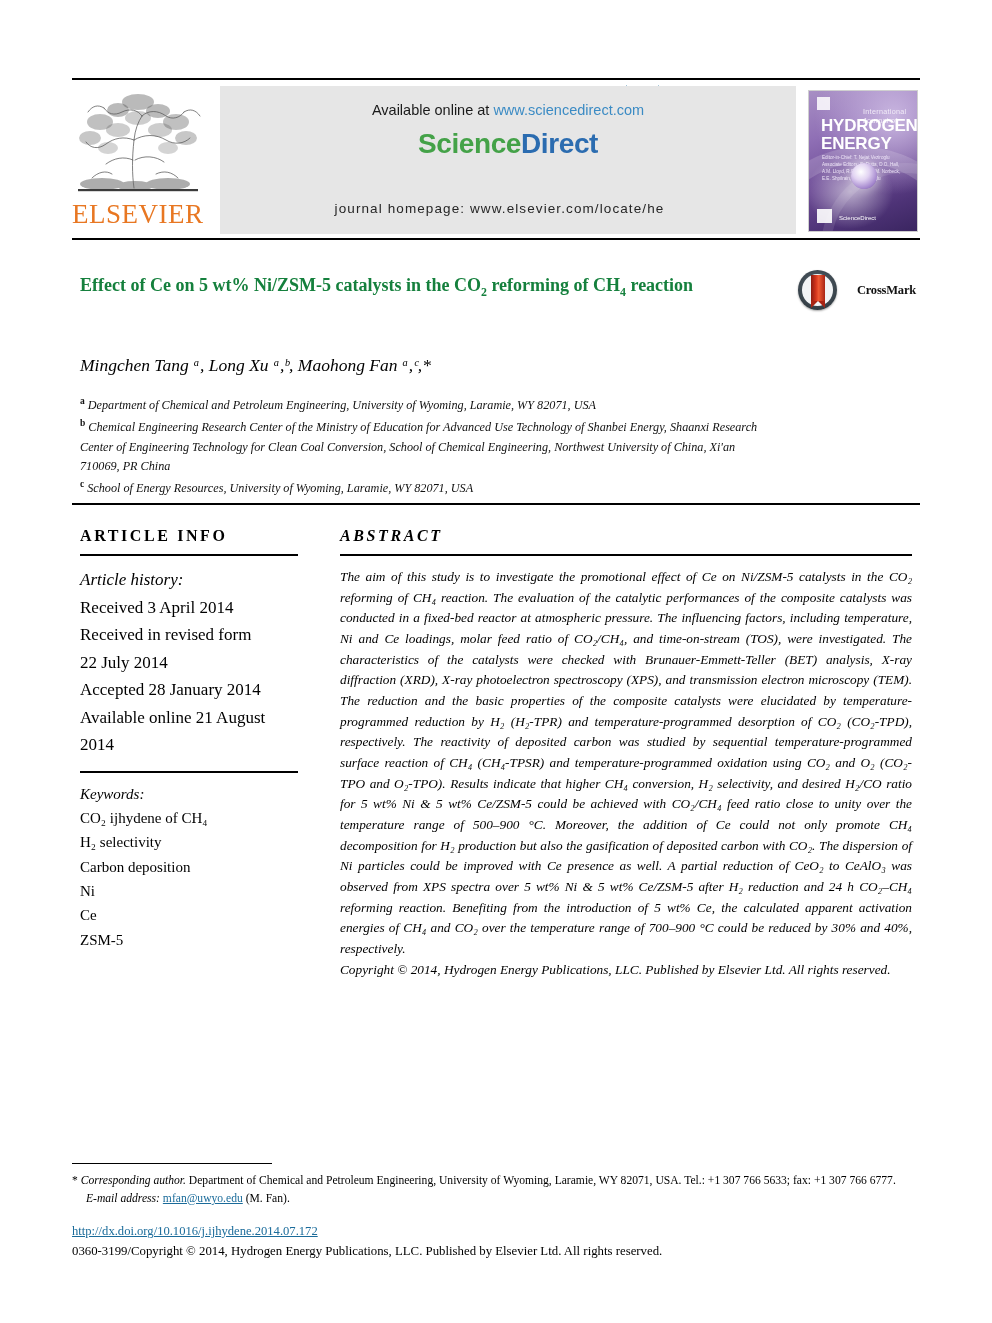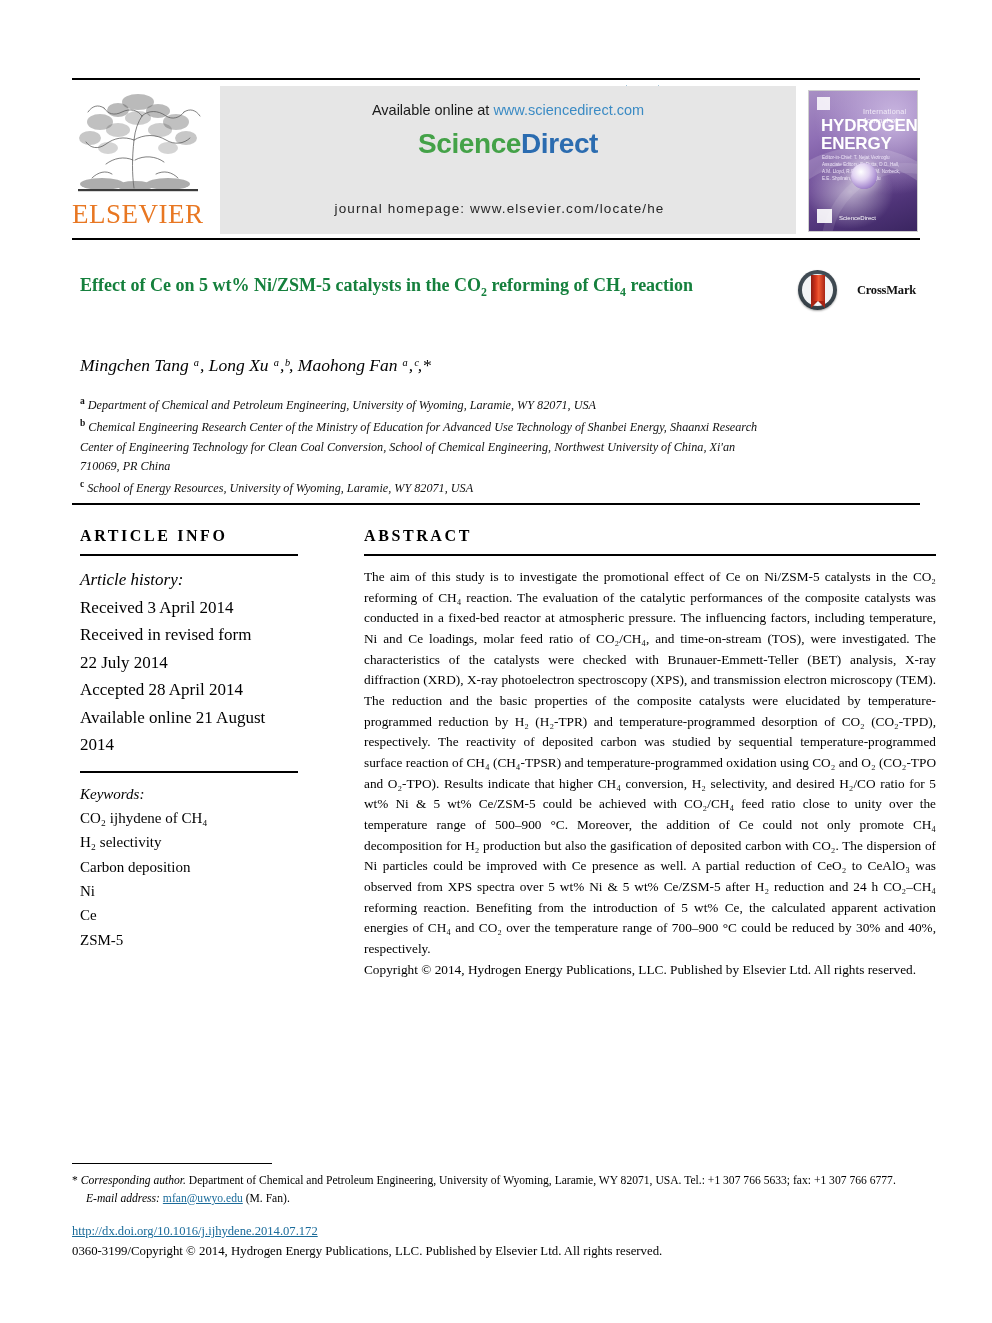--- a/index.html
+++ b/index.html
@@ -306,22 +306,23 @@
   }
 
   
   .col-info {
     position: absolute;
     left: 80px; top: 527px;
     width: 218px;
   }
   .col-abs {
     position: absolute;
-    left: 364px; top: 527px;
+    left: 340px; top: 527px;
     width: 572px;
+    font-style: italic;
   }
   .sec-head {
     font-family: "Liberation Serif", serif;
     font-size: 16px;
     font-weight: bold;
     letter-spacing: 2.6px;
     color: #000;
     text-transform: uppercase;
   }
   .sec-rule {
@@ -503,21 +504,21 @@
   <div class="rule-pre-info"></div>
 
   <div class="col-info">
     <div class="sec-head">ARTICLE INFO</div>
     <div class="sec-rule"></div>
     <div class="info-body">
       <span class="info-line lbl">Article history:</span>
       <span class="info-line">Received 3 April 2014</span>
       <span class="info-line">Received in revised form</span>
       <span class="info-line">22 July 2014</span>
-      <span class="info-line">Accepted 28 April 2014</span>
+      <span class="info-line">Accepted 28 January 2014</span>
       <span class="info-line">Available online 21 August 2014</span>
     </div>
     <div class="kw-rule"></div>
     <div class="kw-body">
       <span class="info-line lbl">Keywords:</span>
       <span class="info-line">CO₂ ijhydene of CH₄</span>
       <span class="info-line">H₂ selectivity</span>
       <span class="info-line">Carbon deposition</span>
       <span class="info-line">Ni</span>
       <span class="info-line">Ce</span>

